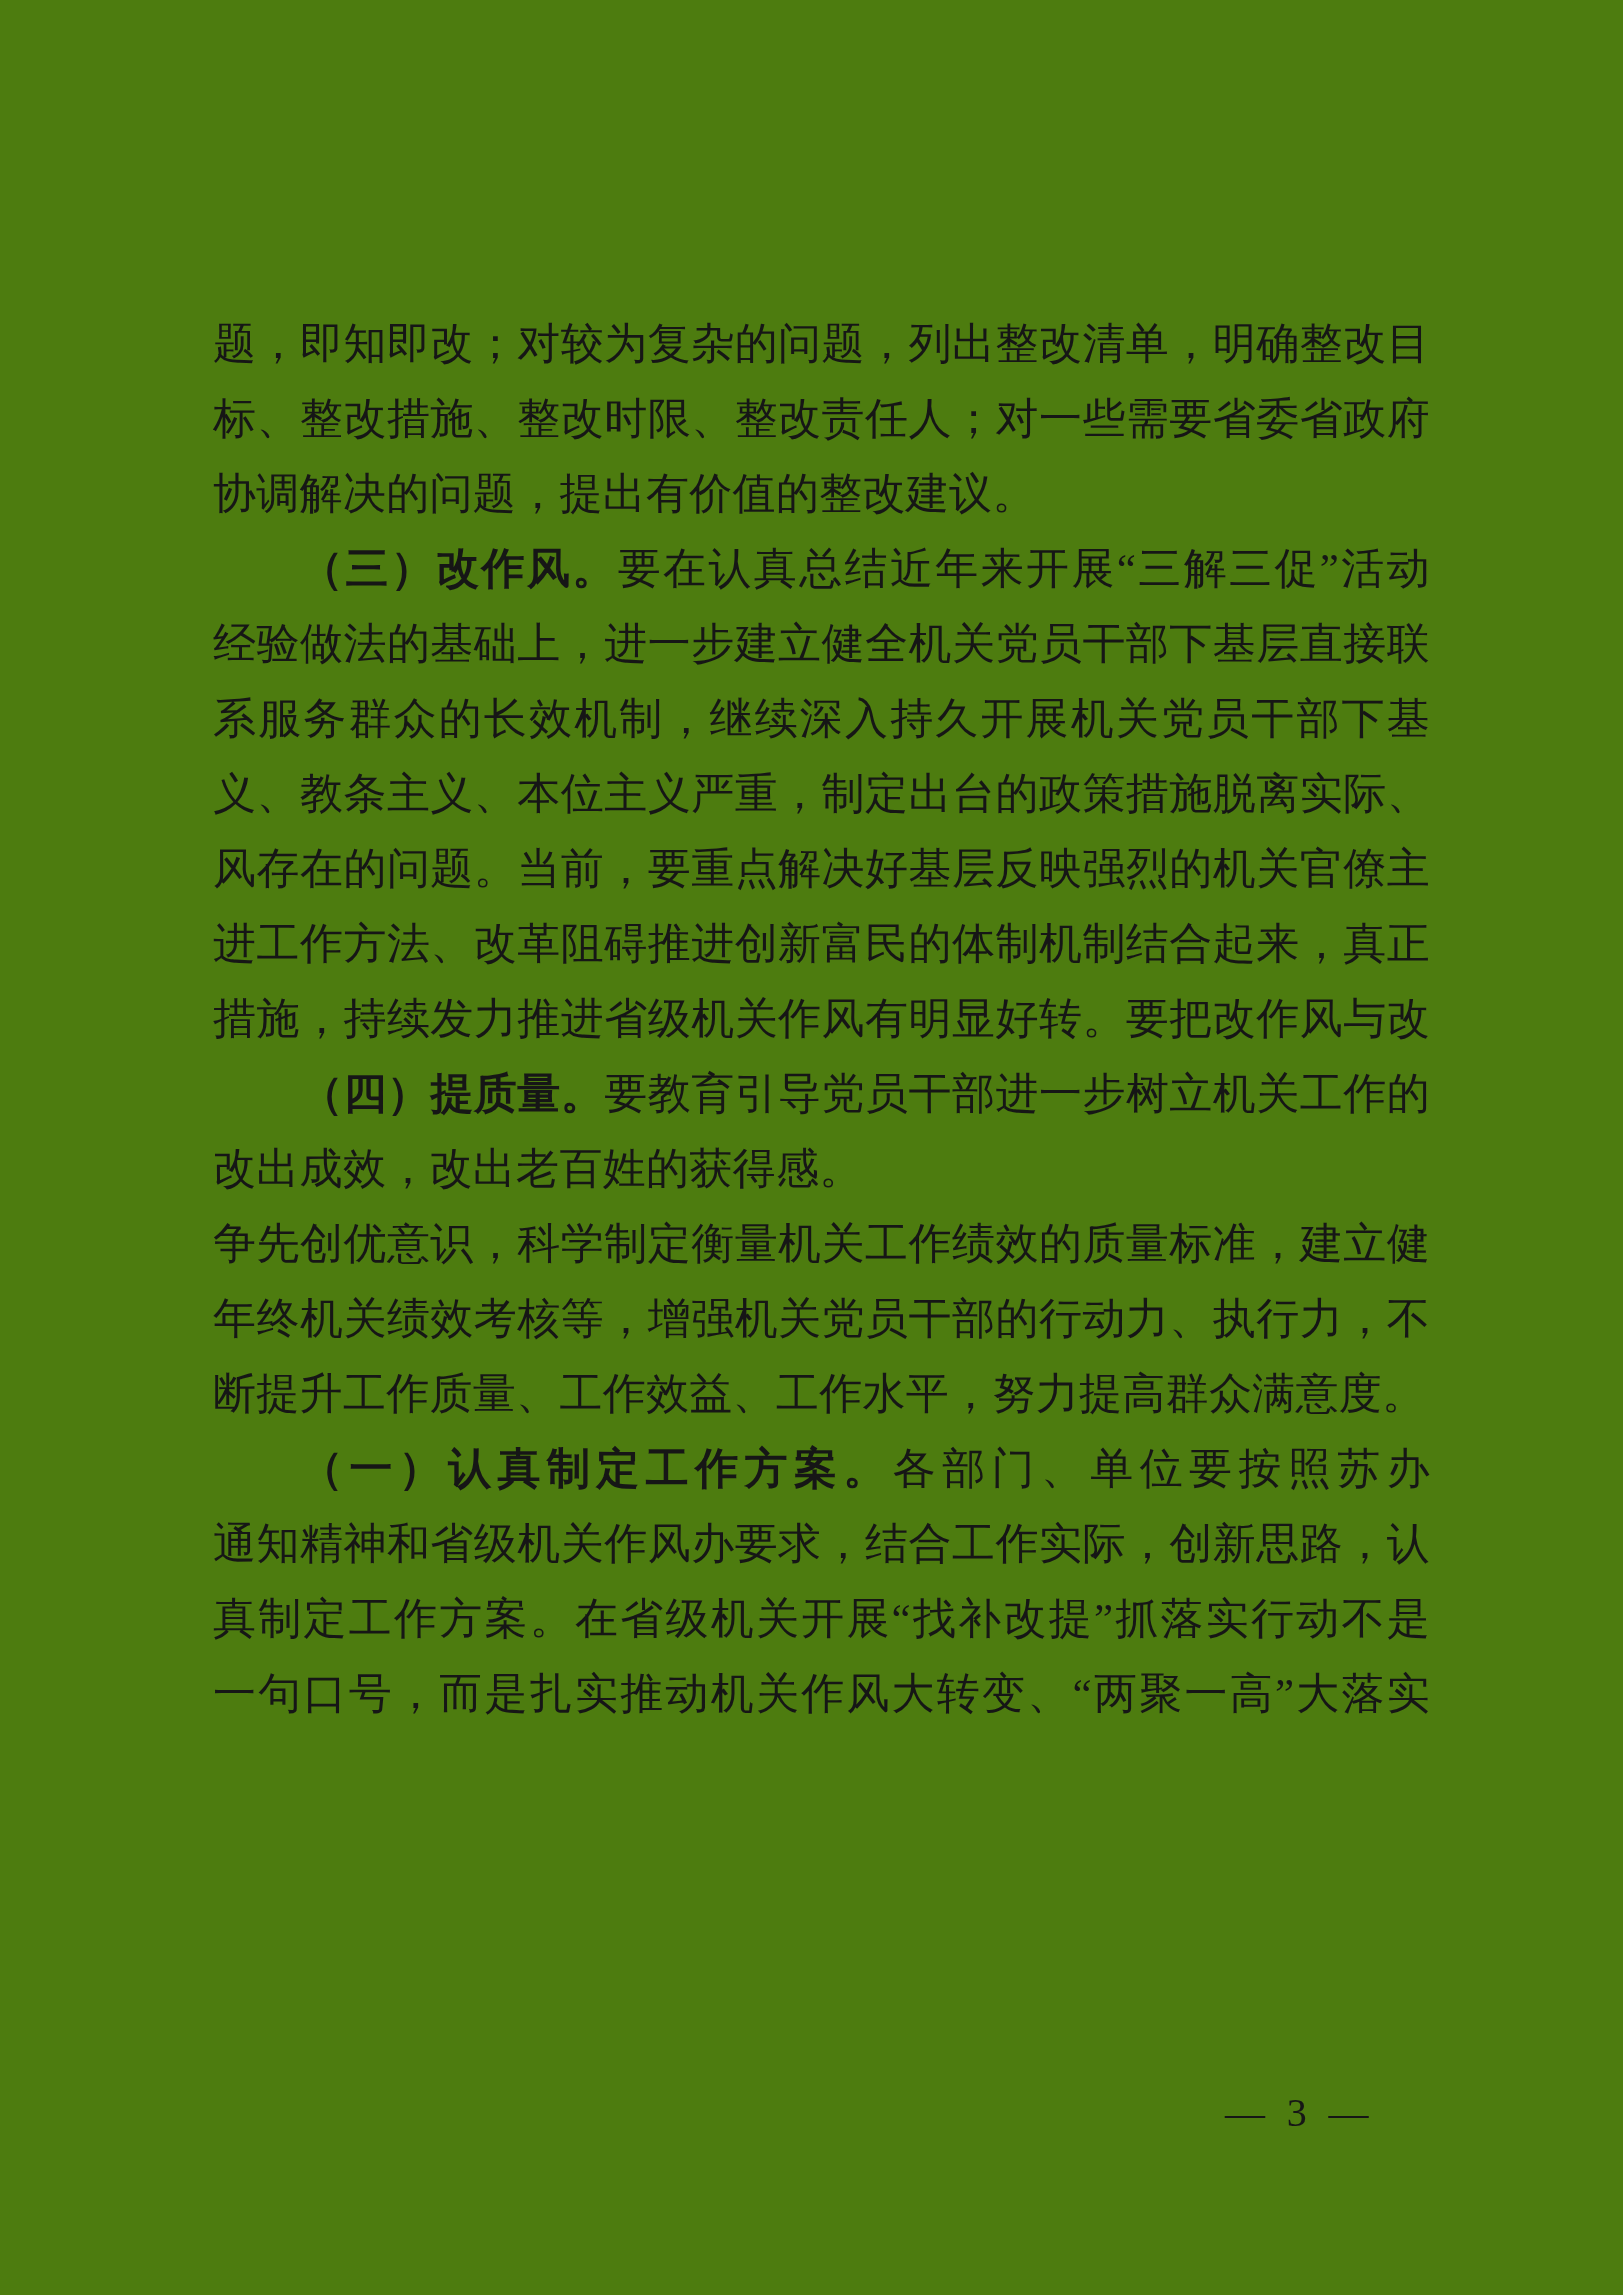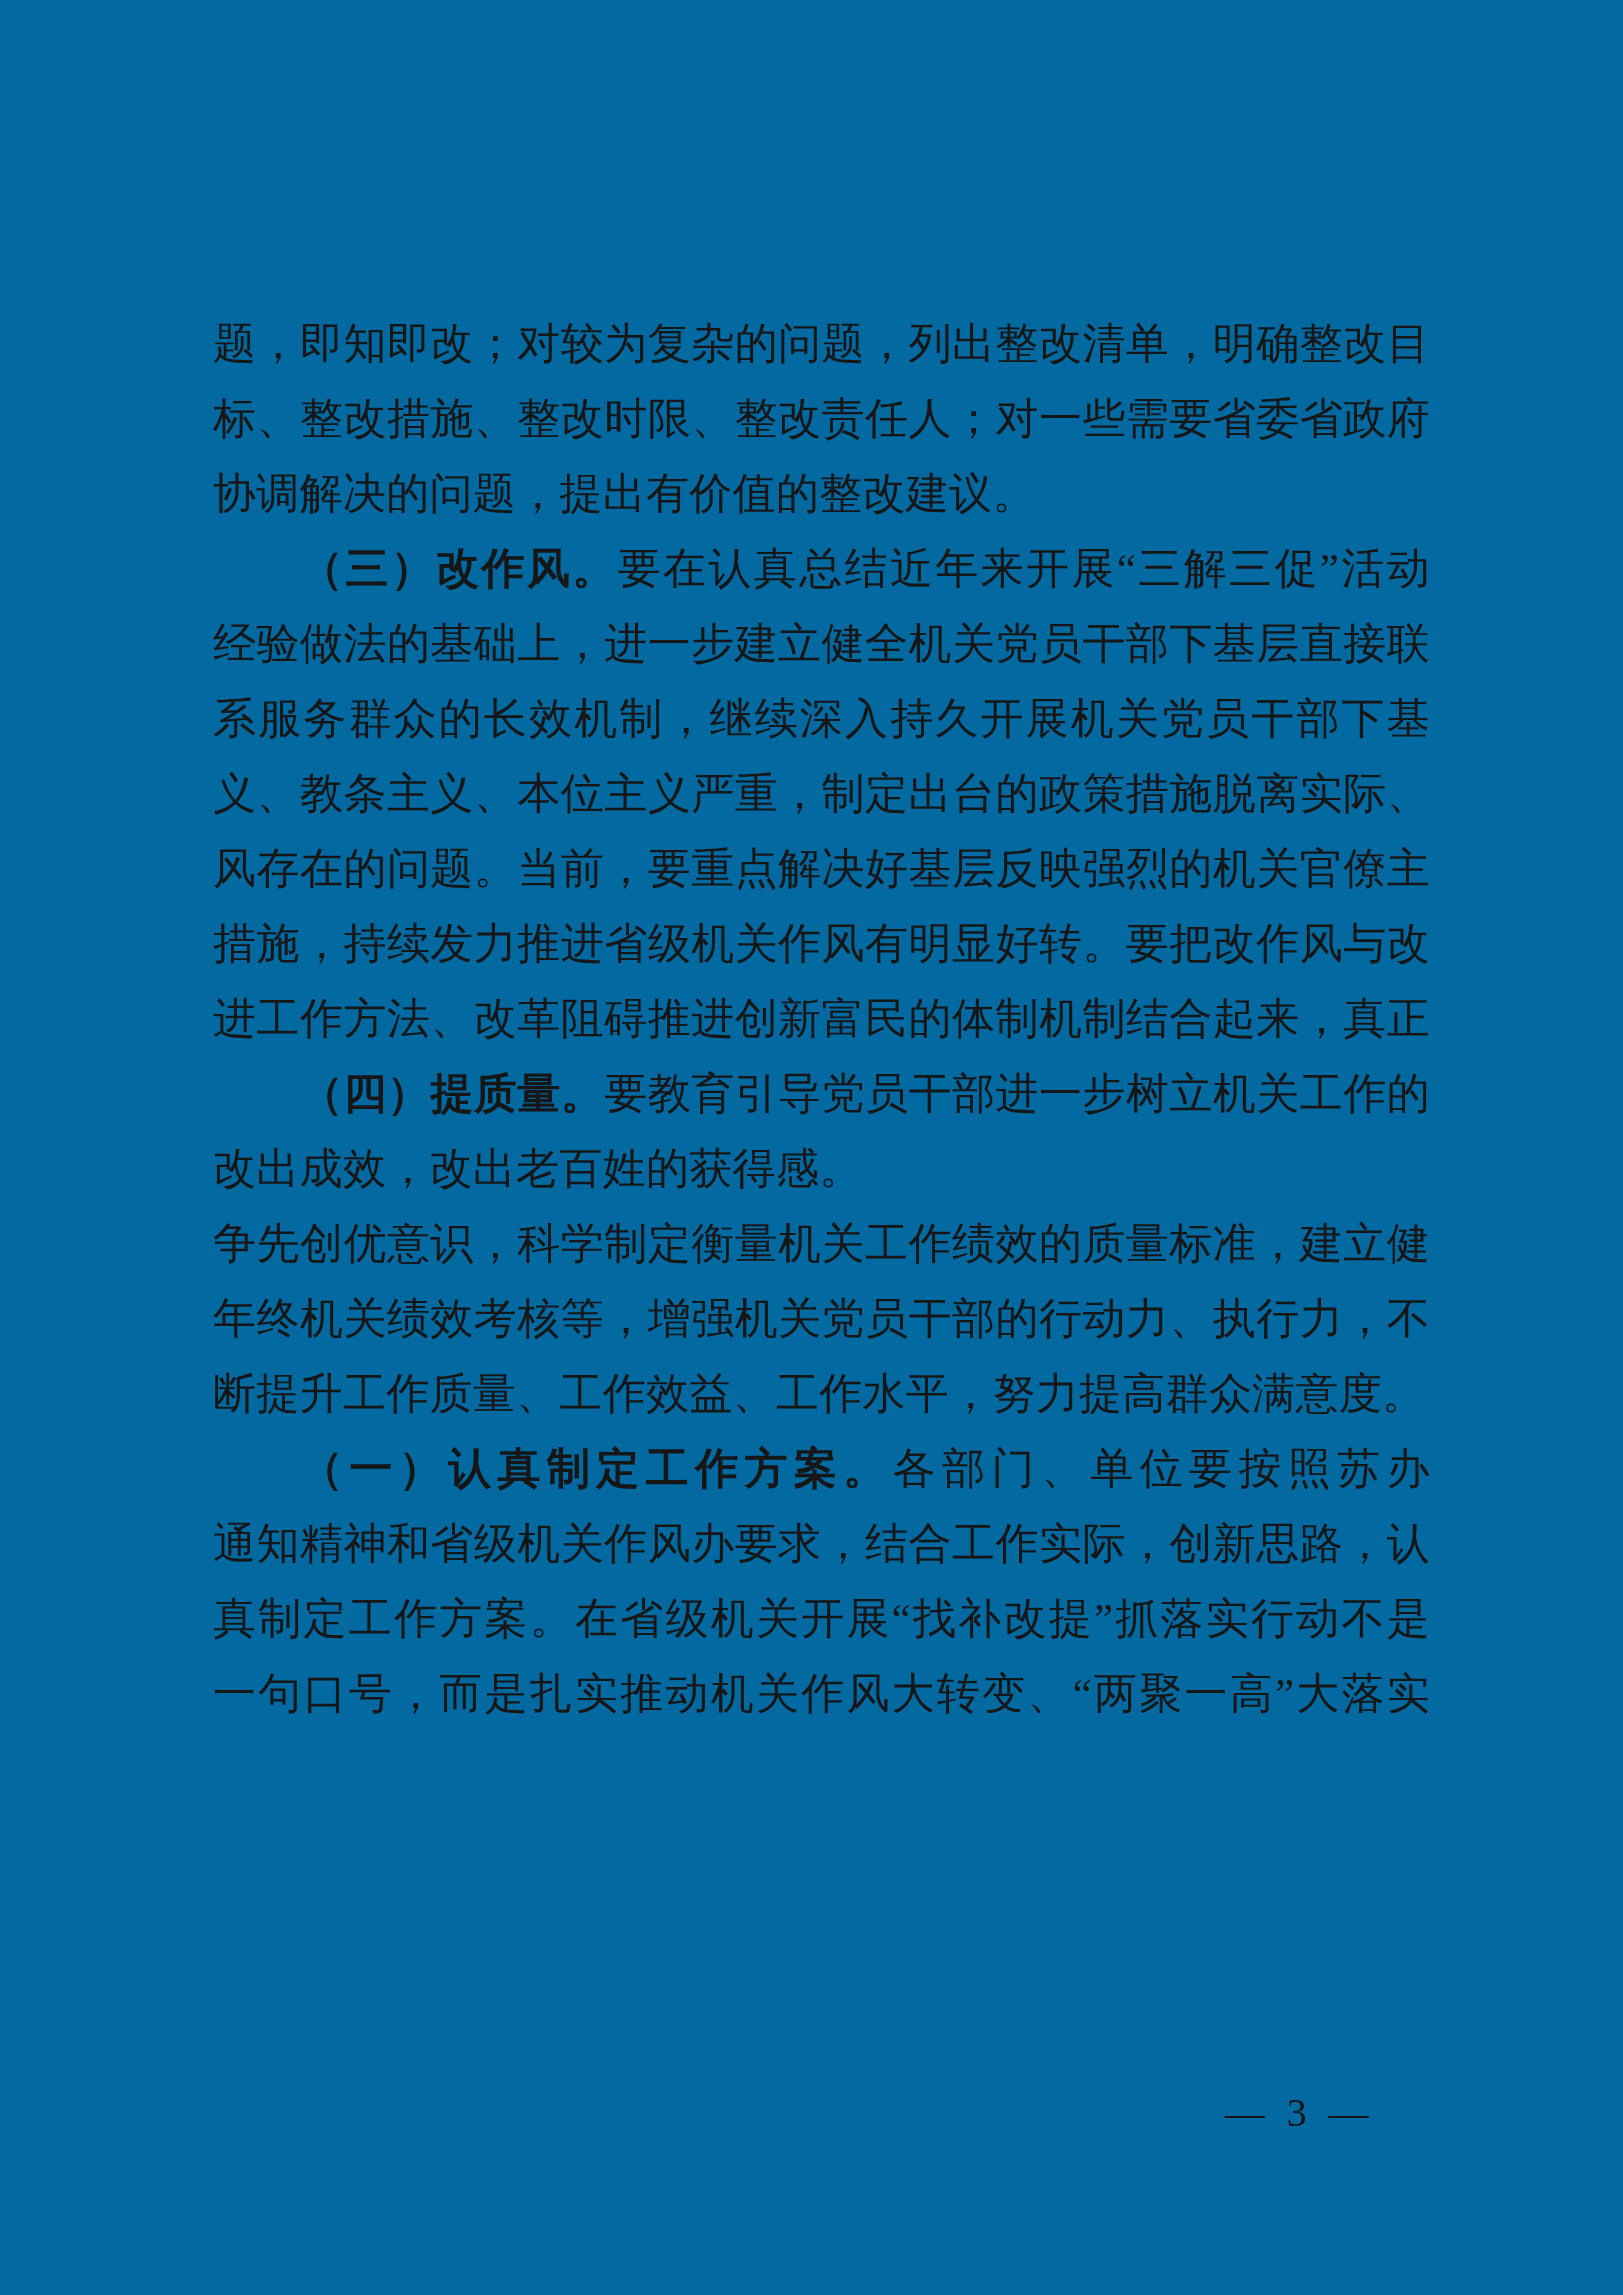--- a/index.html
+++ b/index.html
@@ -11,21 +11,21 @@
     height: 2295px;
     background: #ffffff;
     position: relative;
     font-family: "Liberation Serif", "DejaVu Serif", serif;
     color: #161616;
     overflow: hidden;
   }
   .page {
     position: absolute;
     inset: 0;
-    background: #0369a1;
+    background: #4d7c0f;
   }
   .text-block {
     position: absolute;
     left: 213px;
     top: 306px;
     width: 1217px;
   }
   .line {
     font-size: 43px;
     line-height: 75px;
@@ -72,22 +72,22 @@
   <div class="text-block">
     <div class="line"><span>题，即知即改；对较为复杂的问题，列出整改清单，明确整改目</span></div>
     <div class="line"><span>标、整改措施、整改时限、整改责任人；对一些需要省委省政府</span></div>
     <div class="line lastline"><span>协调解决的问题，提出有价值的整改建议。</span></div>
 
     <div class="line indent"><span class="lead">（三）改作风。</span><span>要在认真总结近年来开展“三解三促”活动</span></div>
     <div class="line"><span>经验做法的基础上，进一步建立健全机关党员干部下基层直接联</span></div>
     <div class="line"><span>系服务群众的长效机制，继续深入持久开展机关党员干部下基</span></div>
     <div class="line"><span>义、教条主义、本位主义严重，制定出台的政策措施脱离实际、</span></div>
     <div class="line"><span>风存在的问题。当前，要重点解决好基层反映强烈的机关官僚主</span></div>
+    <div class="line"><span>进工作方法、改革阻碍推进创新富民的体制机制结合起来，真正</span></div>
     <div class="line"><span>措施，持续发力推进省级机关作风有明显好转。要把改作风与改</span></div>
-    <div class="line"><span>进工作方法、改革阻碍推进创新富民的体制机制结合起来，真正</span></div>
     <div class="line indent"><span class="lead">（四）提质量。</span><span>要教育引导党员干部进一步树立机关工作的</span></div>
 
     <div class="line lastline"><span>改出成效，改出老百姓的获得感。</span></div>
     <div class="line"><span>争先创优意识，科学制定衡量机关工作绩效的质量标准，建立健</span></div>
     <div class="line"><span>年终机关绩效考核等，增强机关党员干部的行动力、执行力，不</span></div>
     <div class="line lastline"><span>断提升工作质量、工作效益、工作水平，努力提高群众满意度。</span></div>
 
 
     <div class="line indent"><span class="lead">（一）认真制定工作方案。</span><span>各部门、单位要按照苏办〔2017〕2 号</span></div>
     <div class="line"><span>通知精神和省级机关作风办要求，结合工作实际，创新思路，认</span></div>

